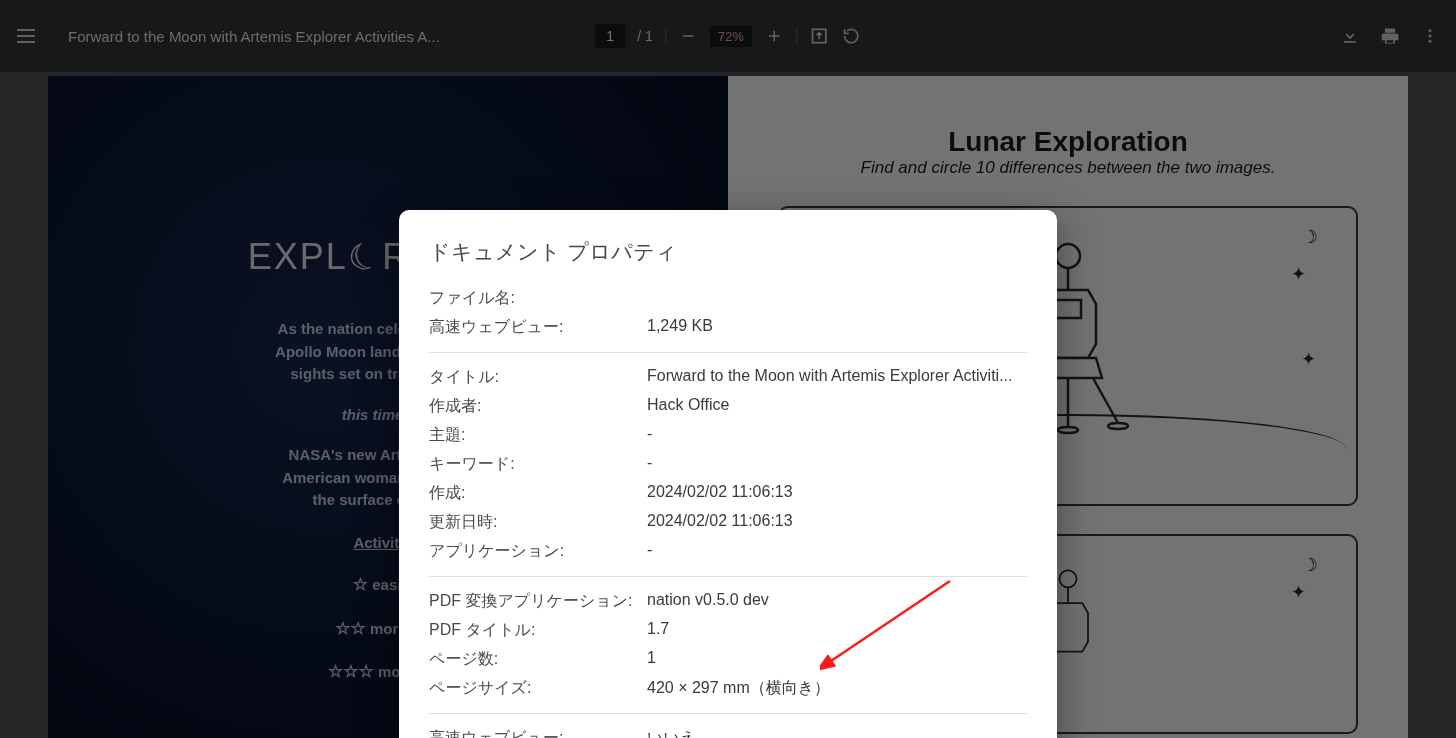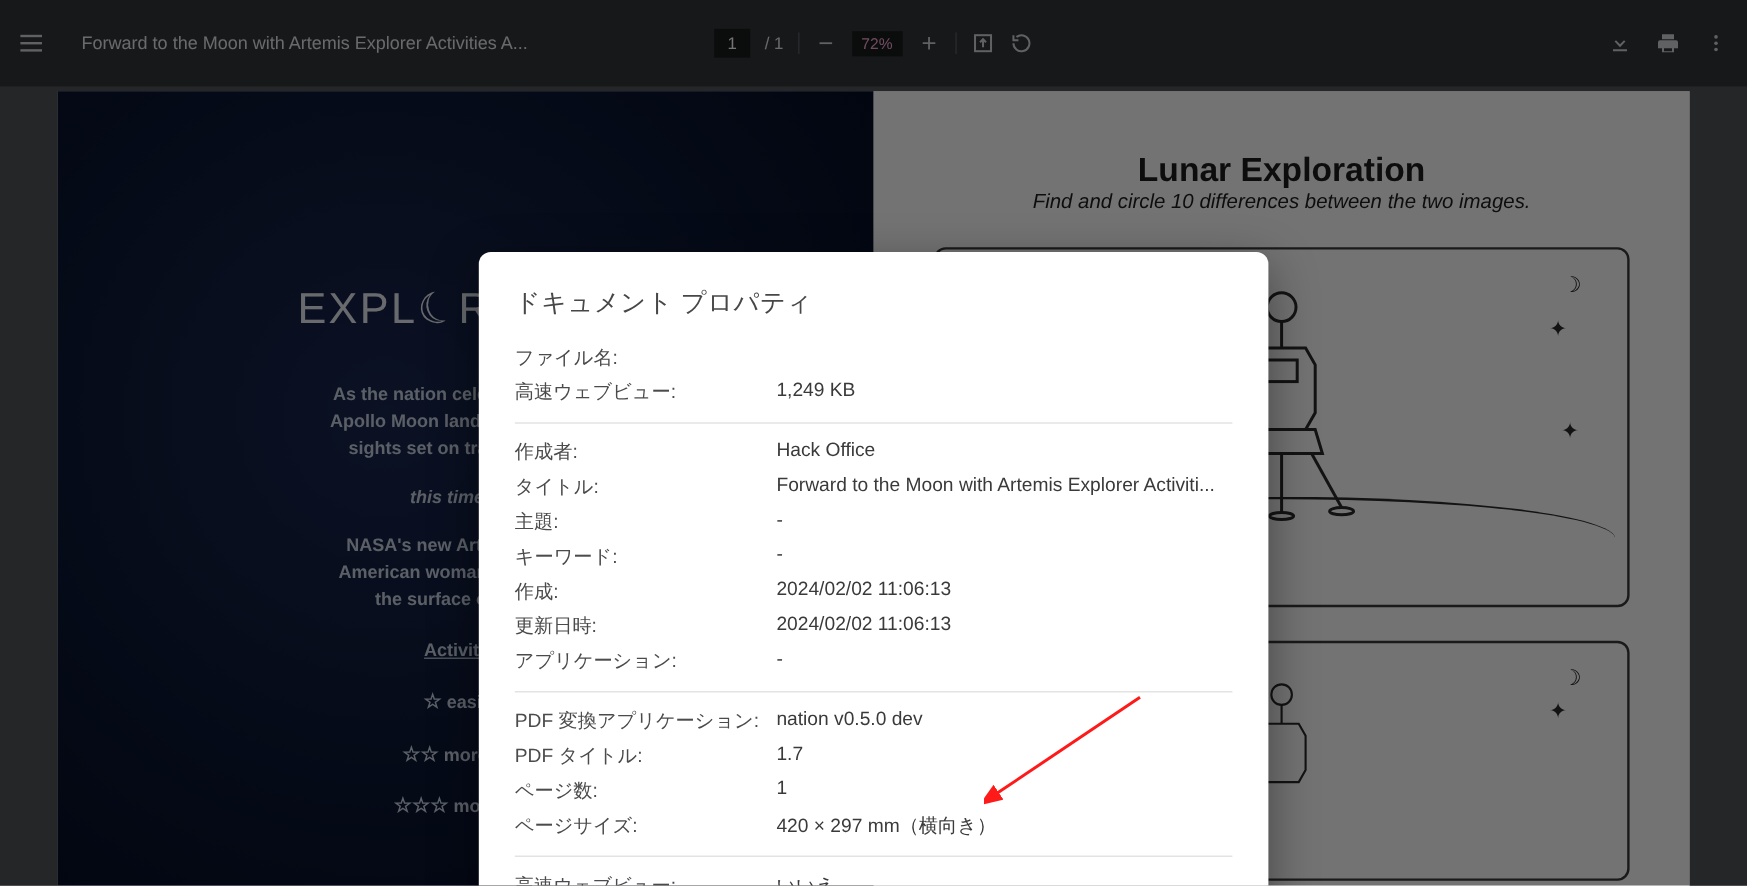--- a/index.html
+++ b/index.html
@@ -248,26 +248,26 @@
         <div class="label">ファイル名:</div>
       </div>
       <div class="prop-row">
         <div class="label">高速ウェブビュー:</div>
         <div class="value">1,249 KB</div>
       </div>
     </div>
   <div class="section-sep"></div>
   <div id="sec2">
       <div class="prop-row">
+        <div class="label">タイトル:</div>
+        <div class="value">Forward to the Moon with Artemis Explorer Activiti...</div>
+      </div>
+      <div class="prop-row">
         <div class="label">作成者:</div>
         <div class="value">Hack Office</div>
-      </div>
-      <div class="prop-row">
-        <div class="label">タイトル:</div>
-        <div class="value">Forward to the Moon with Artemis Explorer Activiti...</div>
       </div>
       <div class="prop-row">
         <div class="label">主題:</div>
         <div class="value">-</div>
       </div>
       <div class="prop-row">
         <div class="label">キーワード:</div>
         <div class="value">-</div>
       </div>
       <div class="prop-row">

